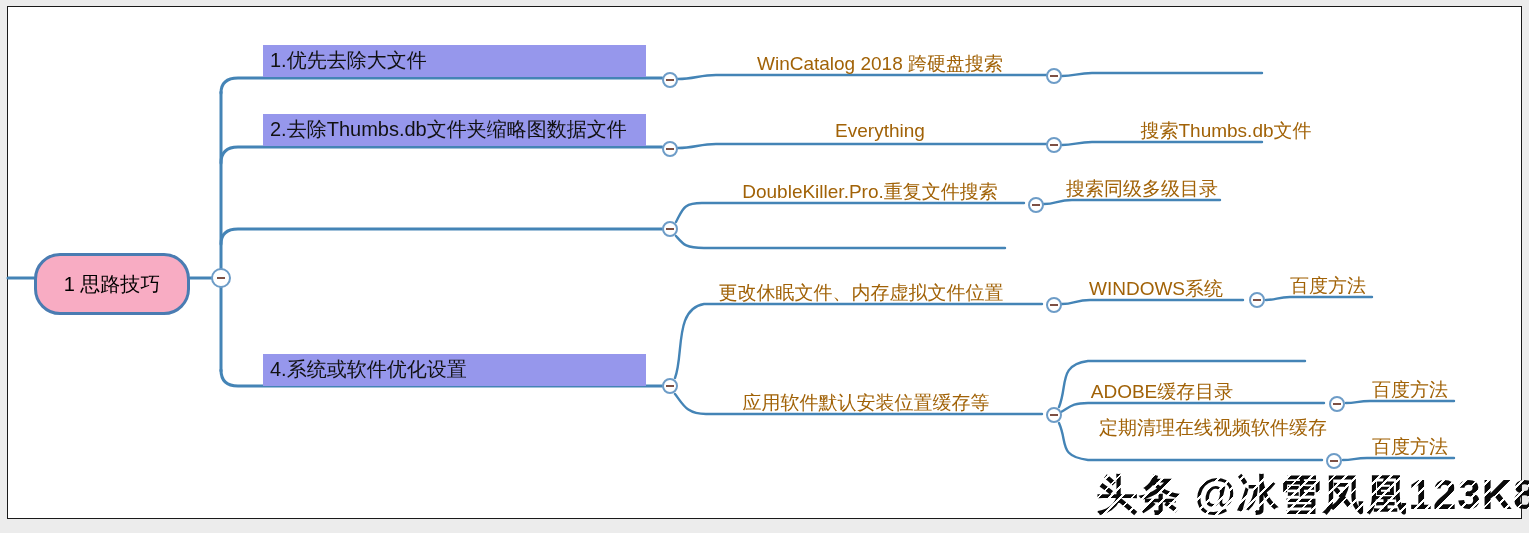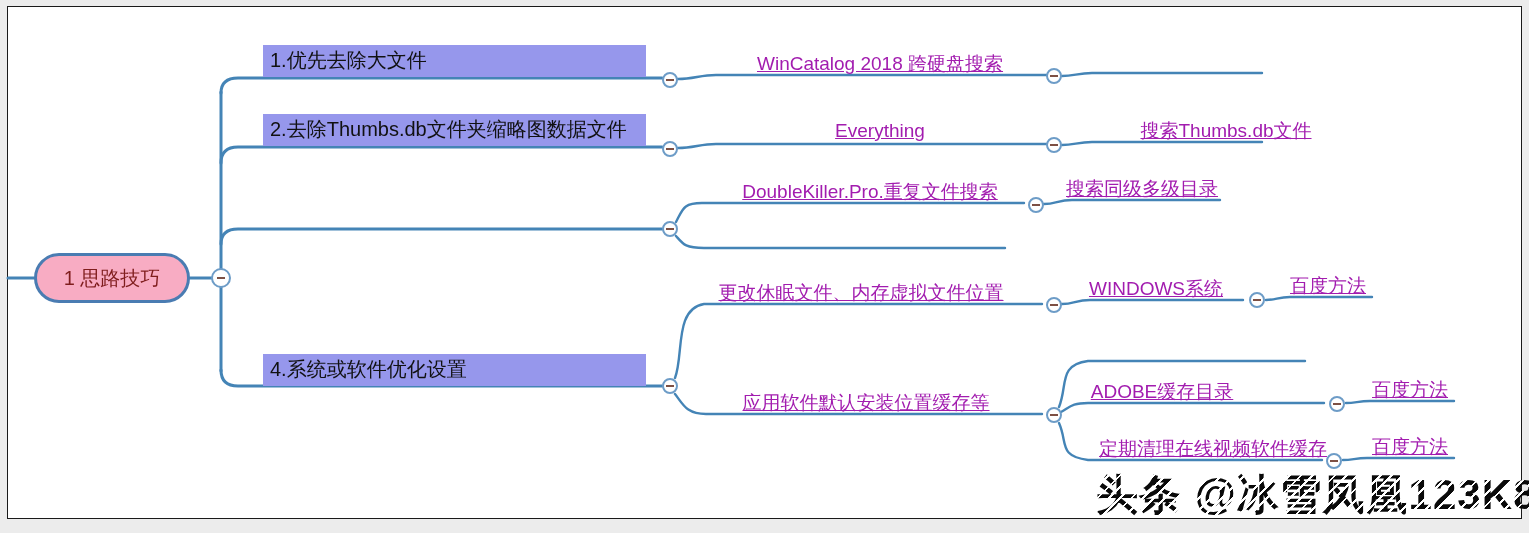--- a/index.html
+++ b/index.html
@@ -25,26 +25,26 @@
     left: 0; top: 0;
     width: 1529px; height: 533px;
     pointer-events: none;
     z-index: 2;
   }
 
   
   .root-topic {
     position: absolute;
     left: 34px; top: 253px;
-    width: 156px; height: 50px;
+    width: 156px; height: 62px;
     background: #f8acc3;
     border: 3px solid #4a7cb2;
     border-radius: 26px;
     display: flex; align-items: center; justify-content: center;
-    font-size: 20px; color: #7f1d1d;
+    font-size: 20px; color: #000000;
     z-index: 3;
     white-space: nowrap;
   }
 
   
   .topic-box {
     position: absolute;
     left: 263px;
     width: 383px; height: 32px;
     background: #9697ec;
@@ -54,24 +54,23 @@
     padding-left: 7px;
     z-index: 3;
     white-space: nowrap;
   }
 
   
   .node-label {
     position: absolute;
     transform: translateX(-50%);
     font-size: 19px;
-    color: #a21caf;
+    color: #a16207;
     white-space: nowrap;
     z-index: 3;
-    text-decoration: underline;
   }
 
   
   .collapse-btn {
     position: absolute;
     width: 16px; height: 16px;
     background: #fff;
     border: 2px solid #6d9cc7;
     border-radius: 50%;
     display: flex; align-items: center; justify-content: center;
@@ -161,21 +160,21 @@
   <div class="node-label" style="left:870px;top:179px">DoubleKiller.Pro.重复文件搜索</div>
   <div class="node-label" style="left:1142px;top:176px">搜索同级多级目录</div>
 
   <div class="node-label" style="left:861px;top:280px">更改休眠文件、内存虚拟文件位置</div>
   <div class="node-label" style="left:1156px;top:276px">WINDOWS系统</div>
   <div class="node-label" style="left:1328px;top:273px">百度方法</div>
 
   <div class="node-label" style="left:866px;top:390px">应用软件默认安装位置缓存等</div>
   <div class="node-label" style="left:1162px;top:379px">ADOBE缓存目录</div>
   <div class="node-label" style="left:1410px;top:377px">百度方法</div>
-  <div class="node-label" style="left:1213px;top:436px">定期清理在线视频软件缓存</div>
+  <div class="node-label" style="left:1213px;top:415px">定期清理在线视频软件缓存</div>
   <div class="node-label" style="left:1410px;top:434px">百度方法</div>
 
   <div class="collapse-btn big" style="left:211px;top:268px">
       <span class="dash"></span>
     </div>
   <div class="collapse-btn" style="left:662px;top:72px">
       <span class="dash"></span>
     </div>
   <div class="collapse-btn" style="left:1046px;top:68px">
       <span class="dash"></span>

